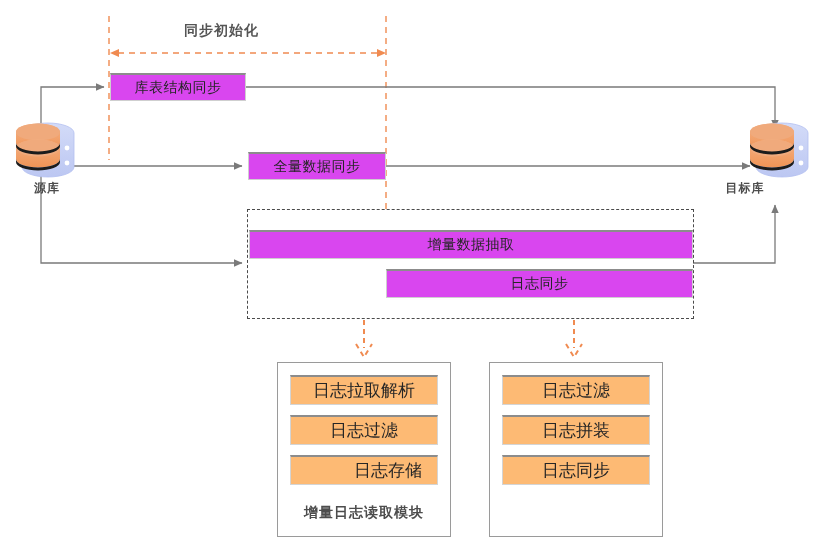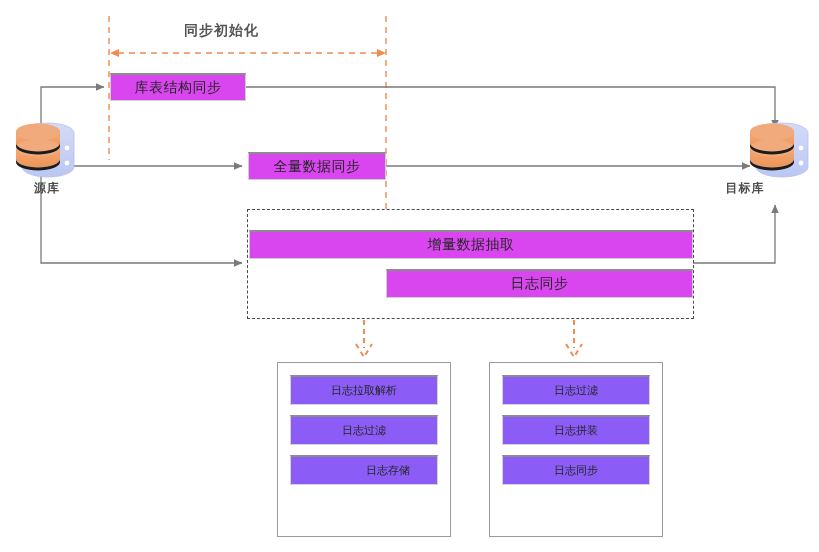--- a/index.html
+++ b/index.html
@@ -51,27 +51,27 @@
     border:1px solid #9a9a9a;
     background:#ffffff;
     z-index:3;
   }
   .module .mbox{
     position:absolute;
     left:12px;
     right:12px;
     height:30px;
     box-sizing:border-box;
-    background:#8b5cf6;
+    background:#fdba74;
     border:1px solid #d4d4d4;
     border-top:2px solid #8c8c8c;
     display:flex;
     align-items:center;
     justify-content:center;
-    font-size:11px;
+    font-size:17px;
     color:#262626;
   }
   .module .mtitle{
     position:absolute;
     left:0; right:0;
     bottom:14px;
     text-align:center;
     font-size:14px;
     font-weight:bold;
     color:#4d4d4d;
@@ -205,20 +205,21 @@
   <div class="dotted-group" style="left:247px; top:209px; width:447px; height:110px;"></div>
 
   <div class="pbox" style="left:249px; top:230px; width:444px; height:29px;">增量数据抽取</div>
 
   <div class="pbox" style="left:386px; top:269px; width:307px; height:29px;">日志同步</div>
 
   <div class="module" style="left:277px; top:362px; width:174px; height:175px;">
     <div class="mbox" style="top:12px;">日志拉取解析</div>
     <div class="mbox" style="top:52px;">日志过滤</div>
     <div class="mbox" style="top:92px;padding-left:48px;">日志存储</div>
+    <div class="mtitle">增量日志读取模块</div>
   </div>
 
   <div class="module" style="left:489px; top:362px; width:174px; height:175px;">
     <div class="mbox" style="top:12px;">日志过滤</div>
     <div class="mbox" style="top:52px;">日志拼装</div>
     <div class="mbox" style="top:92px;">日志同步</div>
   </div>
 
 </div>
 

